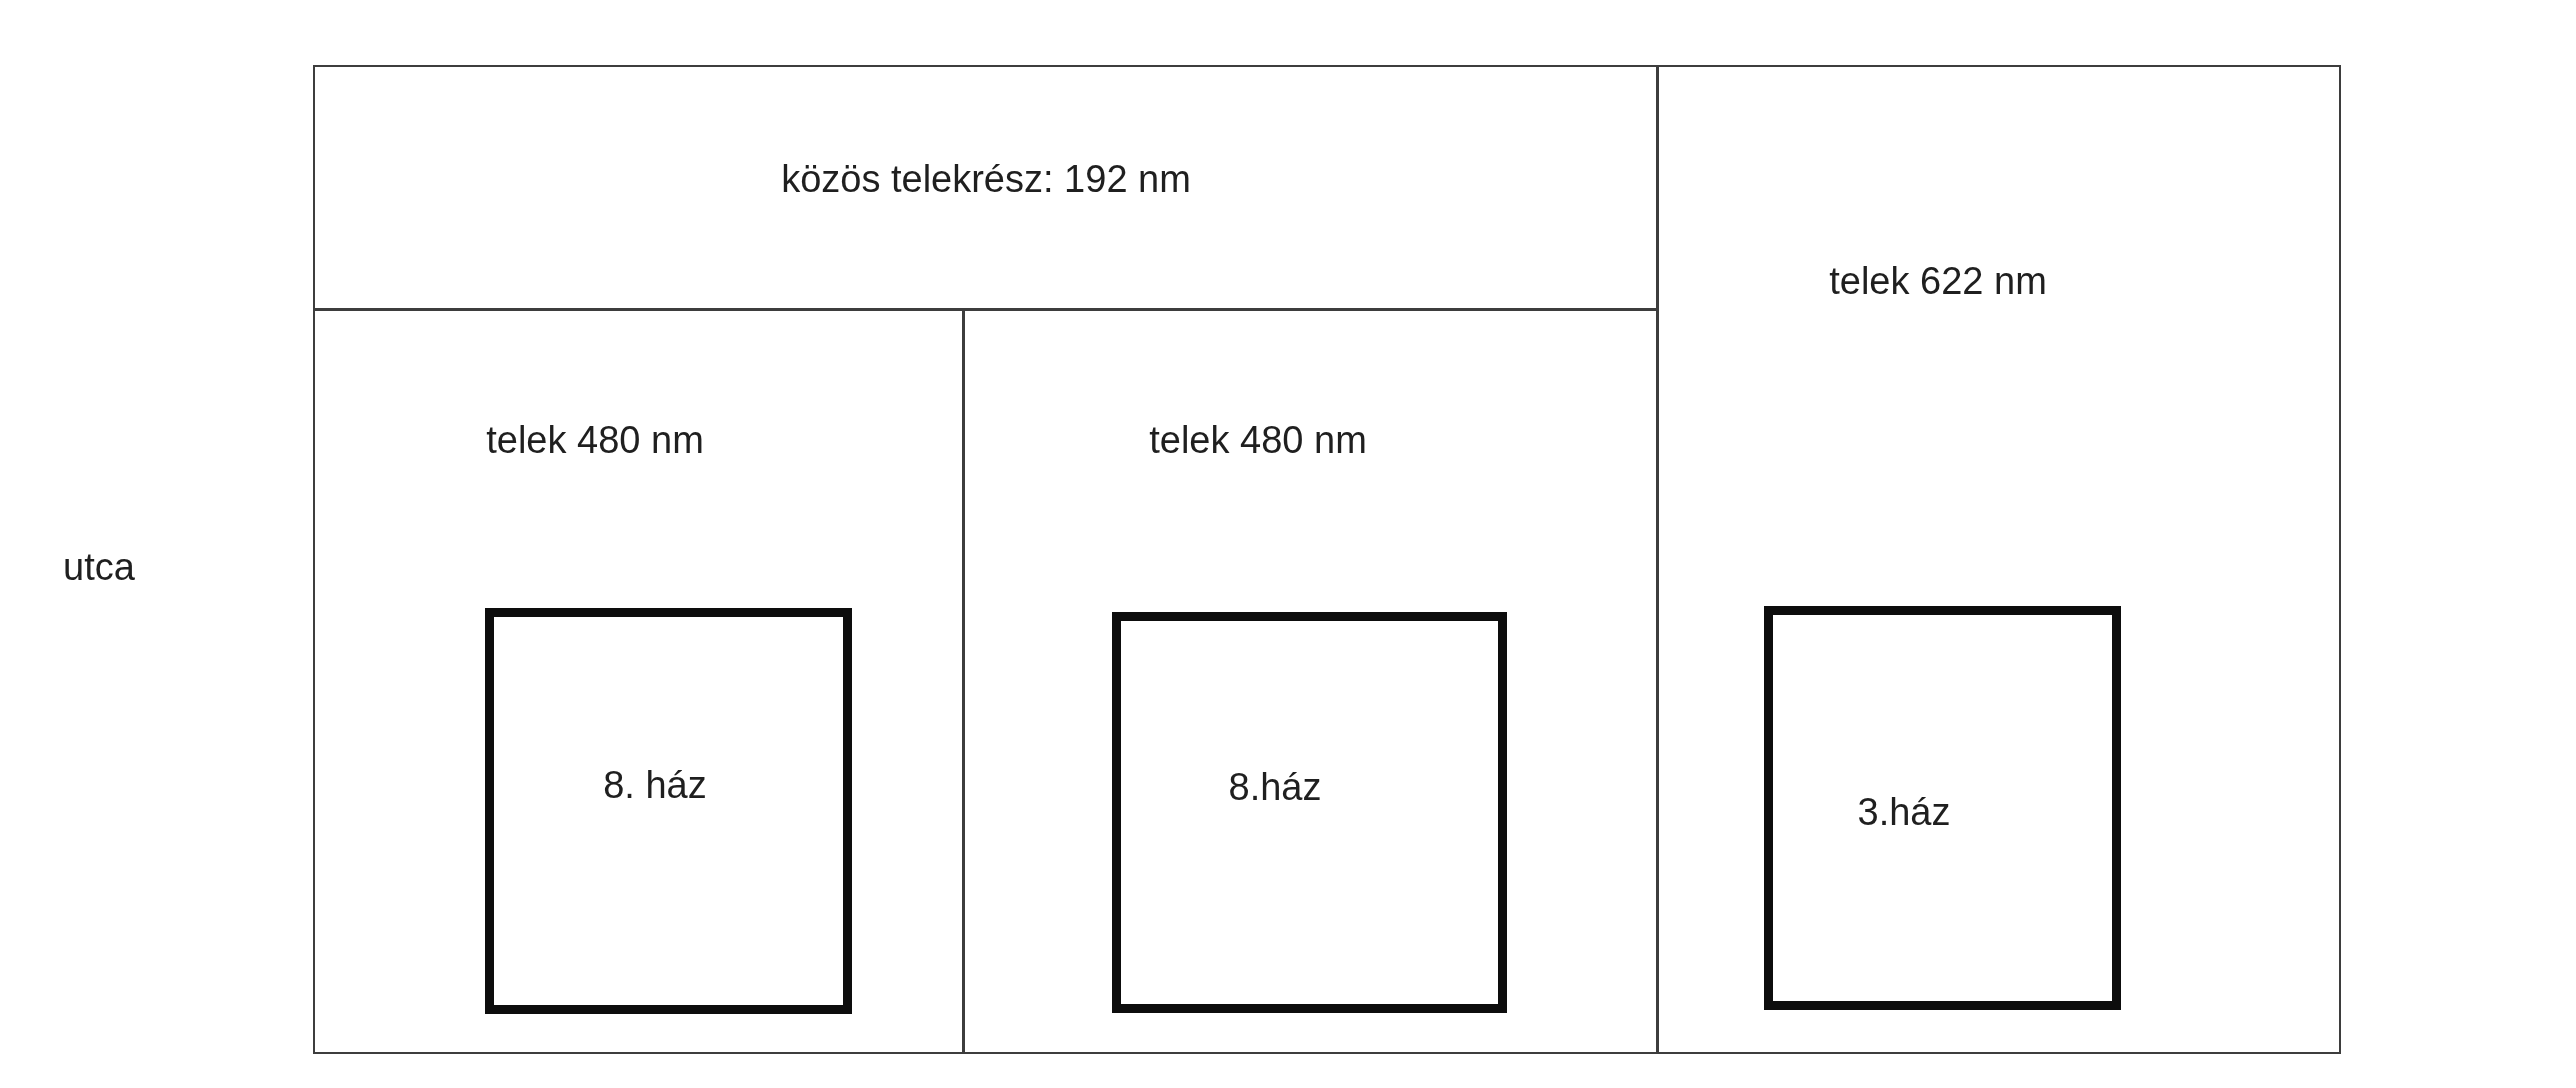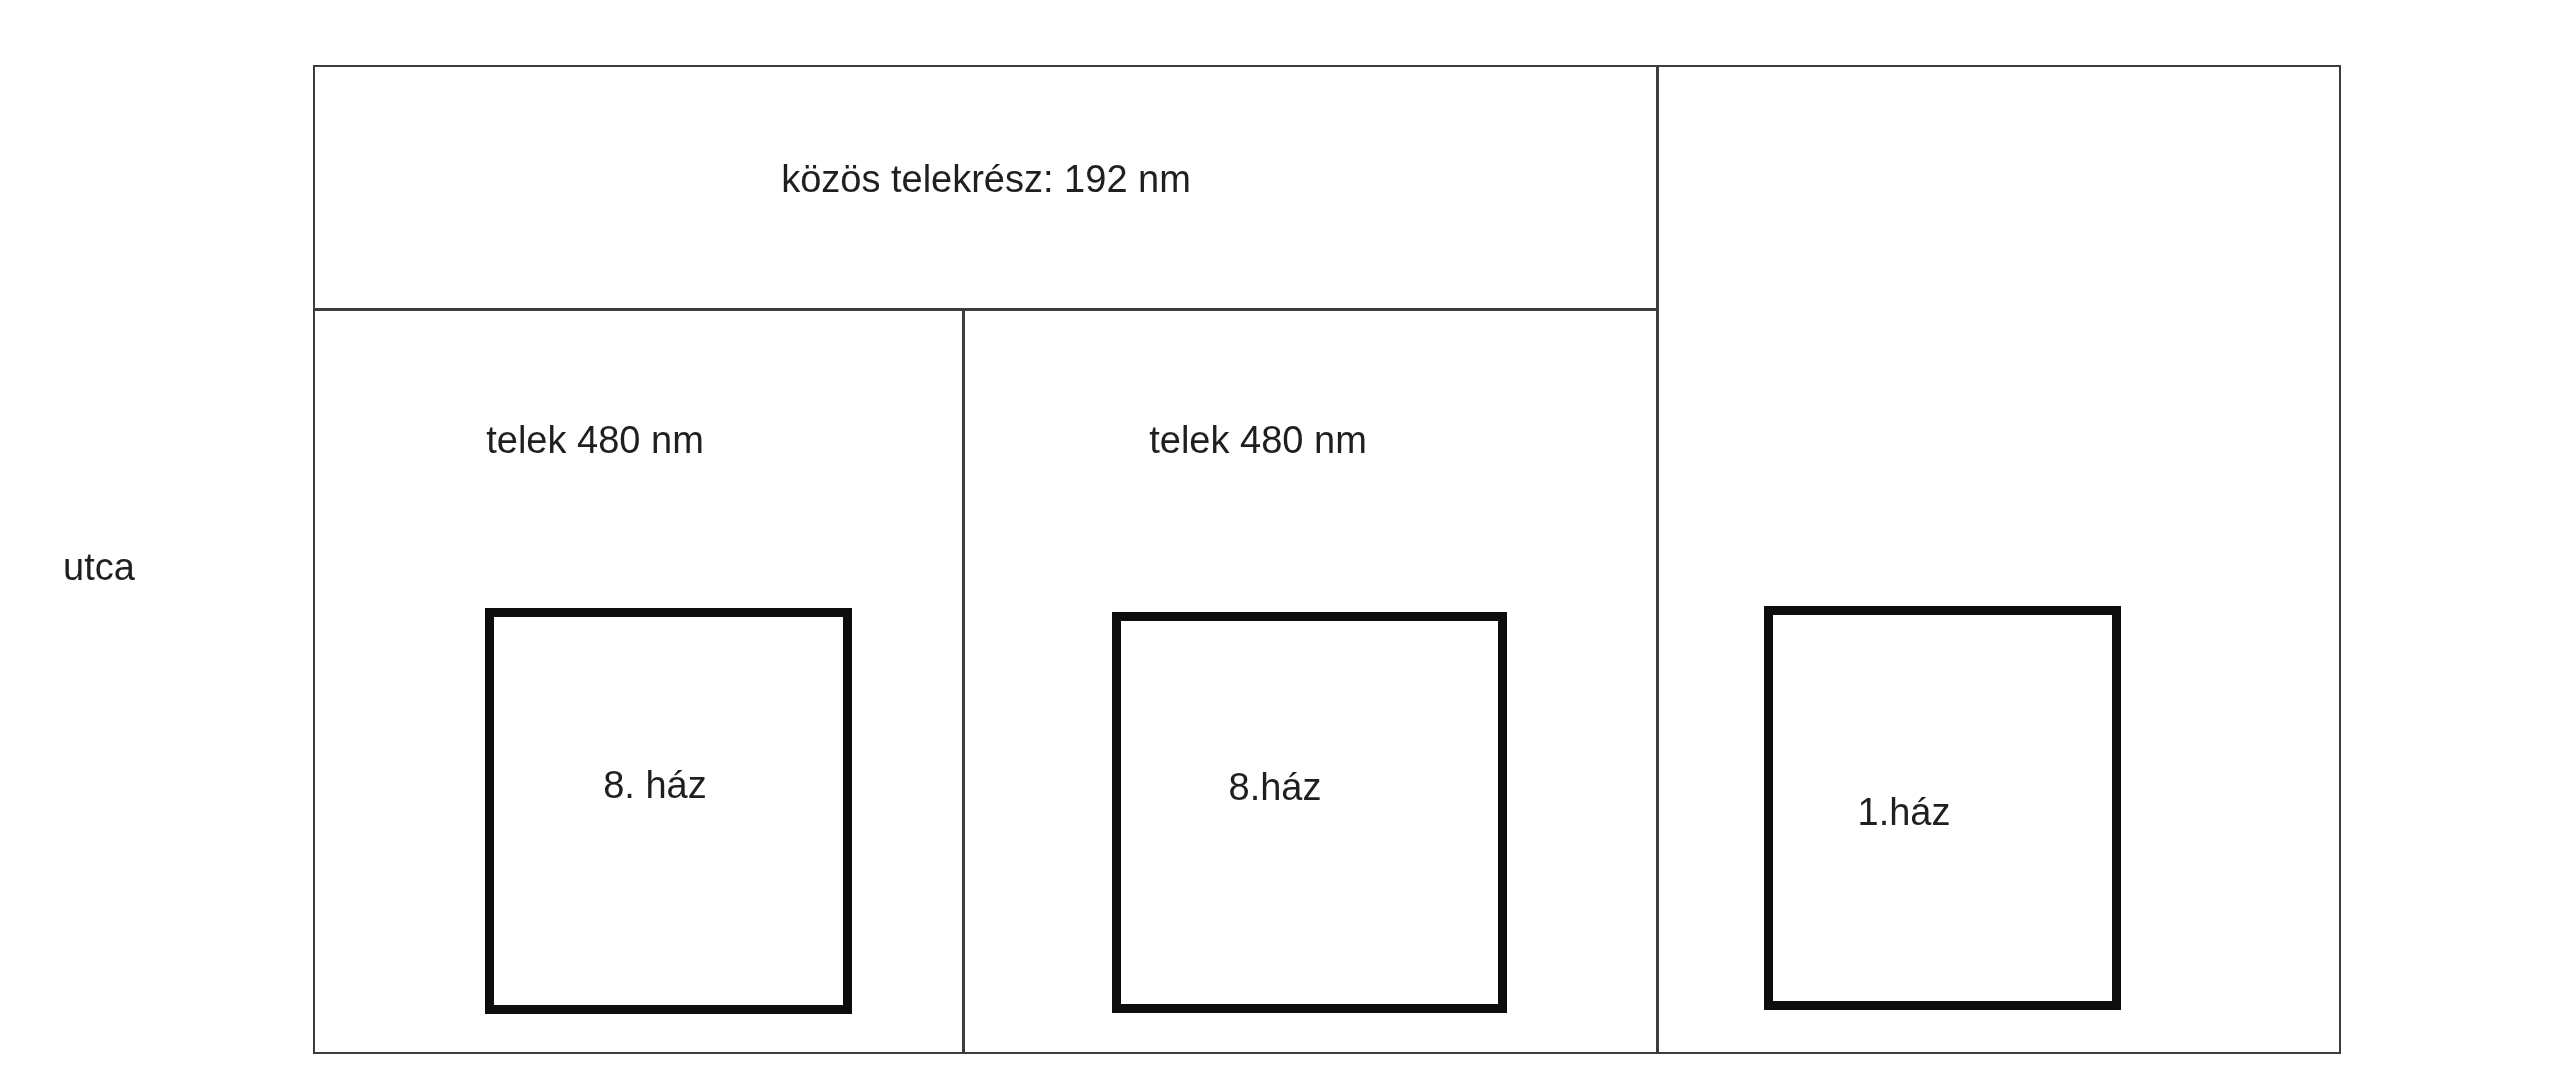--- a/index.html
+++ b/index.html
@@ -92,23 +92,24 @@
 
   <div class="region region-common"></div>
   <div class="region region-plot-1"></div>
   <div class="region region-plot-2"></div>
   <div class="region region-plot-3"></div>
 
   <div class="lbl" style="left:986px; top:180px;">közös telekrész: 192 nm</div>
 
   <div class="lbl" style="left:595px; top:441px;">telek 480 nm</div>
   <div class="lbl" style="left:1258px; top:441px;">telek 480 nm</div>
+  <div class="lbl" style="left:1938px; top:282px;">telek 622 nm</div>
 
   <div class="house-box house-1"></div>
   <div class="house-box house-2"></div>
   <div class="house-box house-3"></div>
 
   <div class="lbl" style="left:655px; top:786px;">8. ház</div>
   <div class="lbl" style="left:1275px; top:788px;">8.ház</div>
-  <div class="lbl" style="left:1904px; top:813px;">1.ház</div>
+  <div class="lbl" style="left:1904px; top:813px;">3.ház</div>
 
 </div>
 
 
 </body></html>

